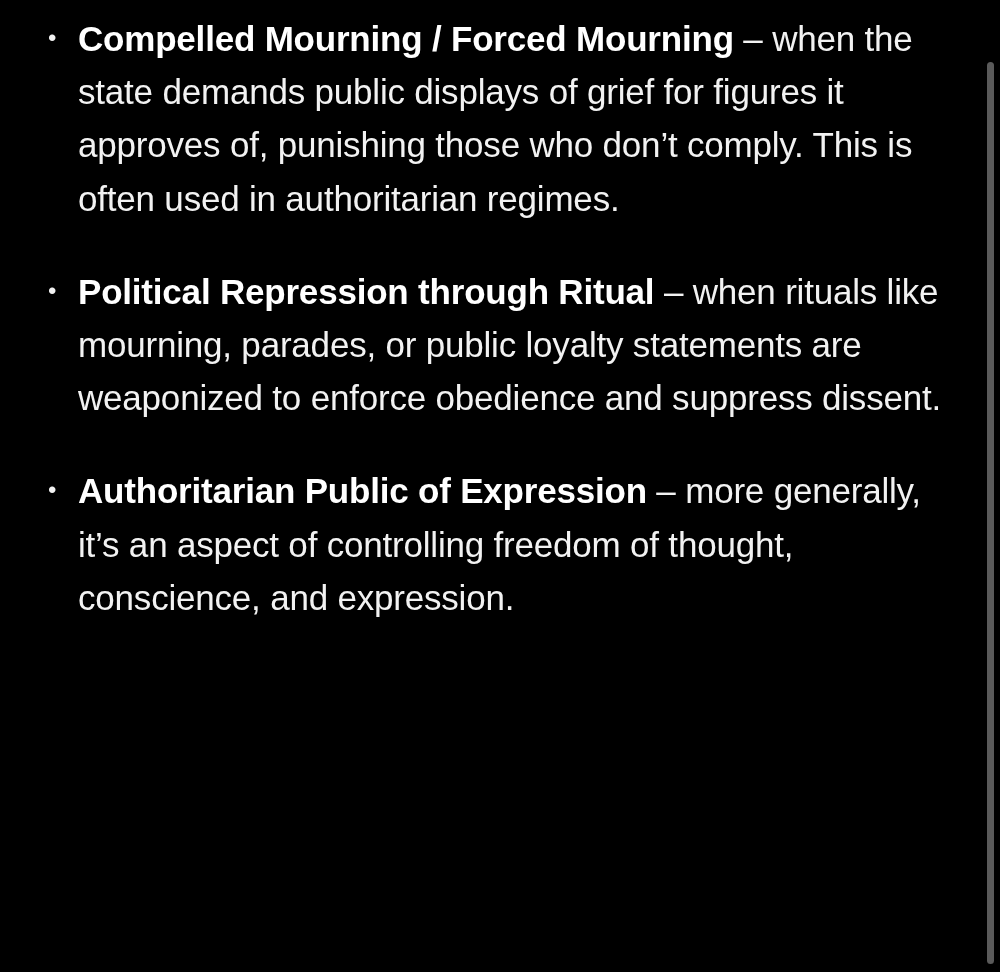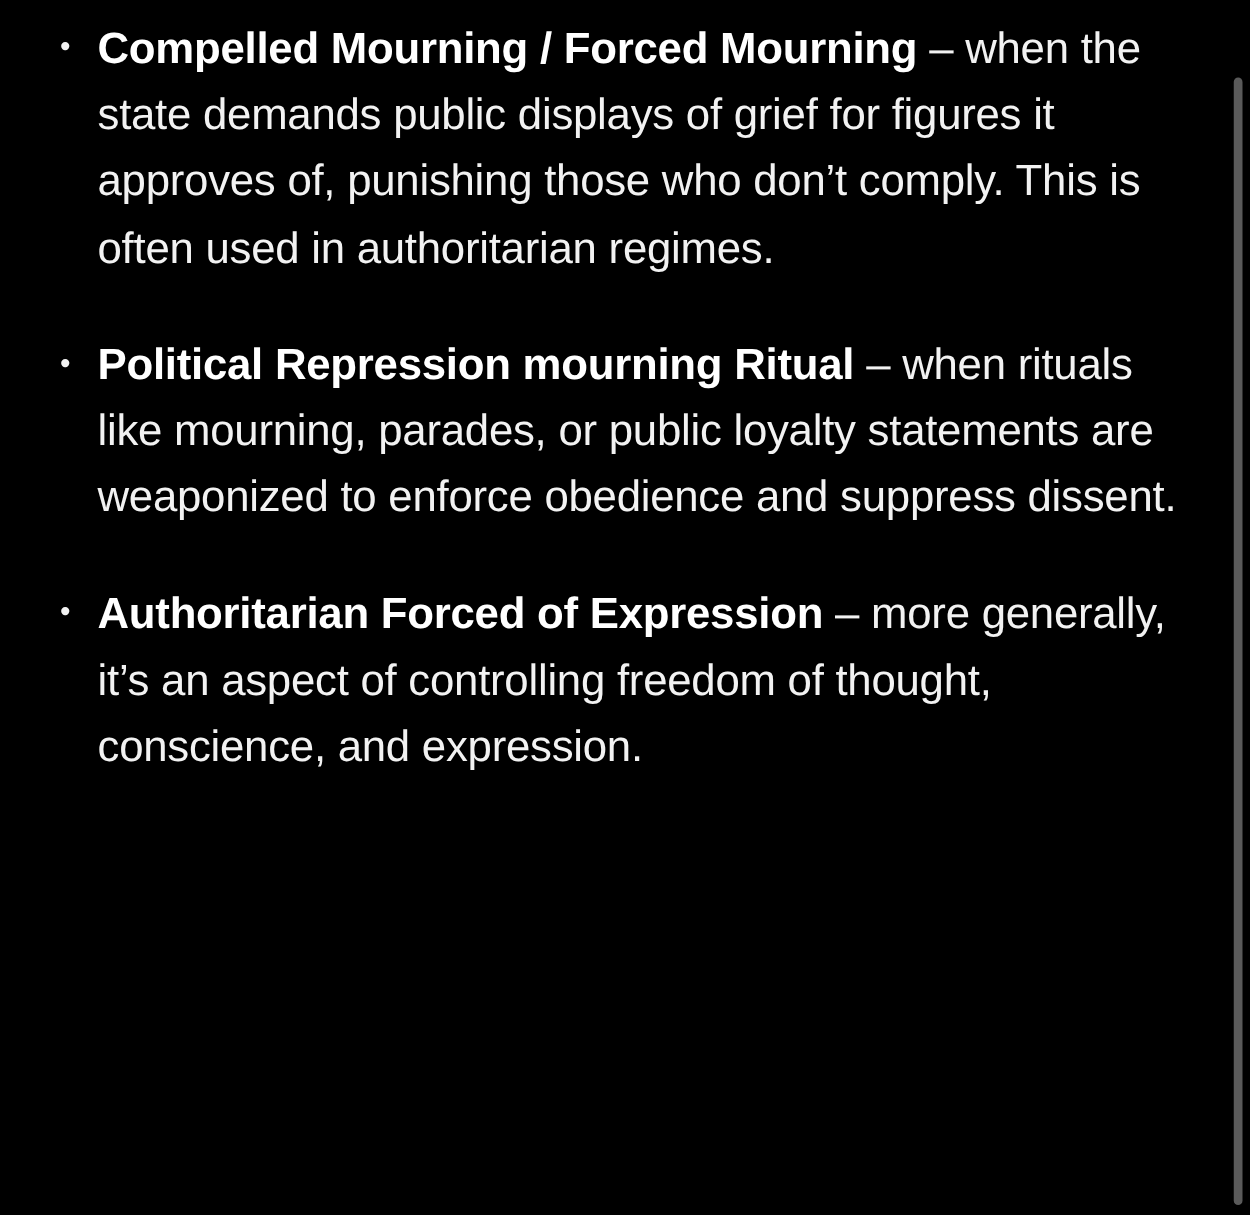--- a/index.html
+++ b/index.html
@@ -90,25 +90,25 @@
 
   <div class="content">
     <ul class="bullet-list">
 
       <li class="bullet-item">
         <span class="term">Compelled Mourning / Forced Mourning</span><span class="dash"> – </span><span class="desc">when the state demands public displays of grief for figures it approves of, punishing those who don’t comply. This is often used in authoritarian regimes.</span>
       </li>
 
 
       <li class="bullet-item">
-        <span class="term">Political Repression mourning Ritual</span><span class="dash"> – </span><span class="desc">when rituals like mourning, parades, or public loyalty statements are weaponized to enforce obedience and suppress dissent.</span>
+        <span class="term">Political Repression through Ritual</span><span class="dash"> – </span><span class="desc">when rituals like mourning, parades, or public loyalty statements are weaponized to enforce obedience and suppress dissent.</span>
       </li>
 
       <li class="bullet-item">
-        <span class="term">Authoritarian Forced of Expression</span><span class="dash"> – </span><span class="desc">more generally, it’s an aspect of controlling freedom of thought, conscience, and expression.</span>
+        <span class="term">Authoritarian Public of Expression</span><span class="dash"> – </span><span class="desc">more generally, it’s an aspect of controlling freedom of thought, conscience, and expression.</span>
       </li>
 
     </ul>
   </div>
 
   <div class="scrollbar-track">
     <div class="scrollbar-thumb"></div>
   </div>
 
 </div>

